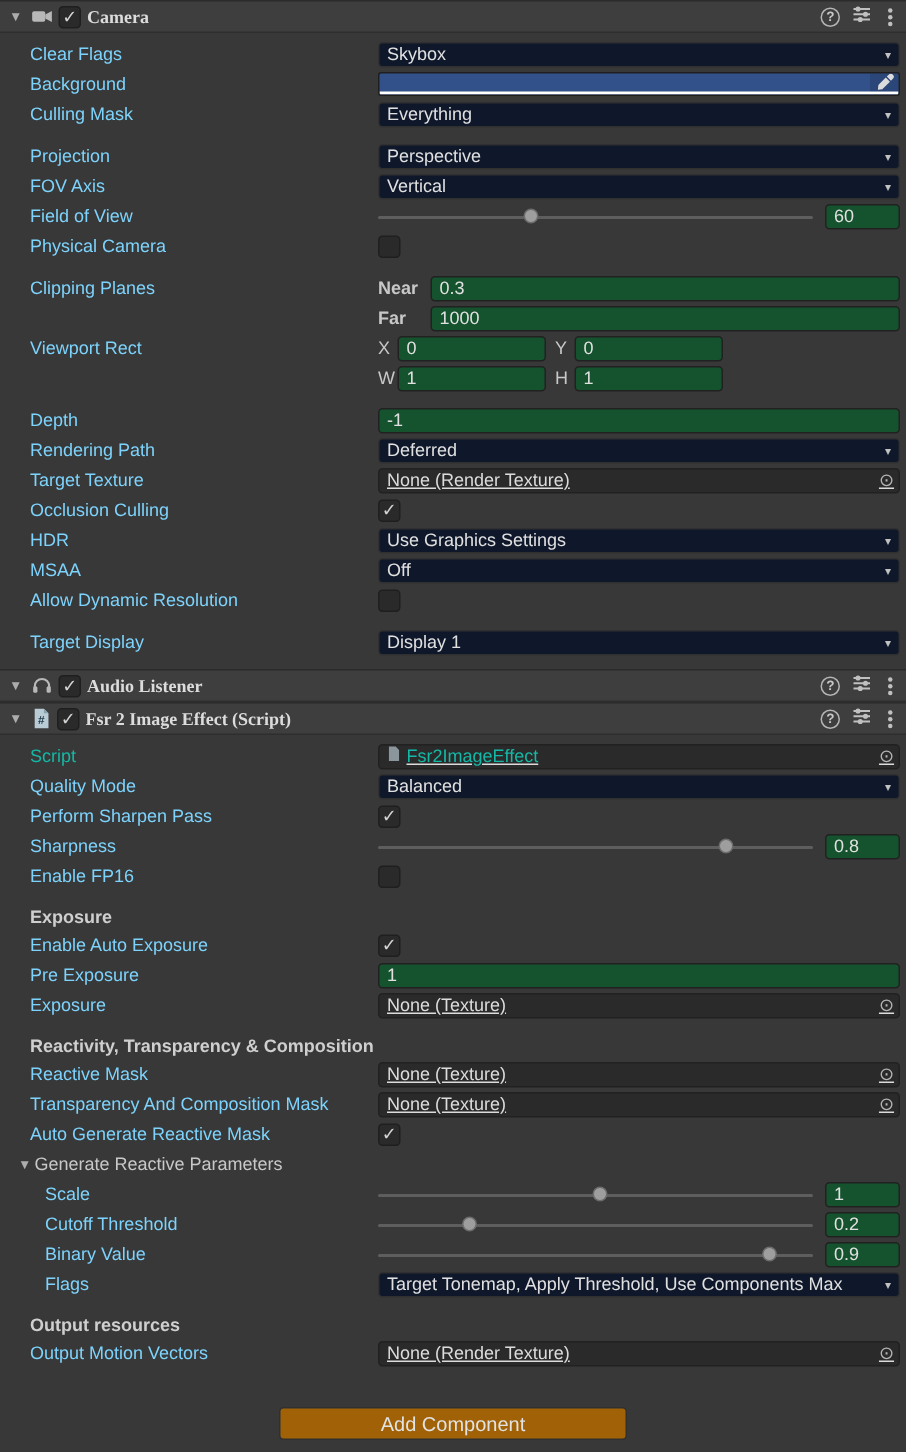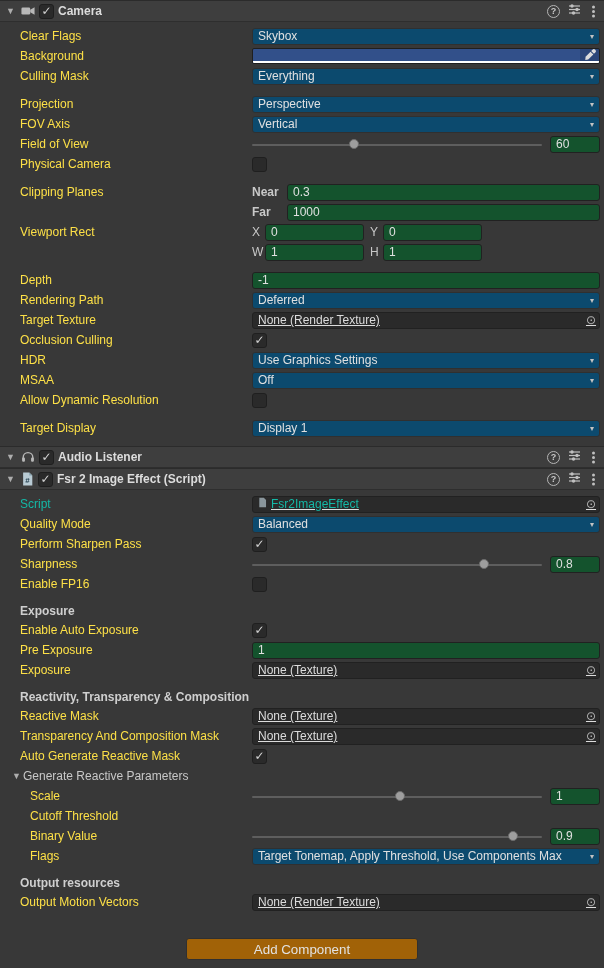--- a/index.html
+++ b/index.html
@@ -13,51 +13,51 @@
   }
   .inspector { width: 604px; height: 968px; background: #383838; }
 
   
   .comp-header {
     height: 22px; display: flex; align-items: center; gap: 4px;
     background: #3e3e3e; padding: 0 6px 0 4px;
     border-top: 1px solid #2b2b2b; border-bottom: 1px solid #2e2e2e;
   }
   .foldout { width: 13px; text-align: center; color: #adadad; font-size: 9px; flex-shrink: 0; cursor: default; }
-  .comp-title { font-weight: bold; color: #dcdcdc; flex: 1; white-space: nowrap; overflow: hidden; }
+  .comp-title { font-weight: bold; color: #dcdcdc; flex: 1; white-space: nowrap; overflow: hidden; font-family: Liberation Serif, serif; }
   .hdr-right { display: flex; align-items: center; gap: 8px; flex-shrink: 0; }
   .help-circle {
     width: 13px; height: 13px; border-radius: 50%; border: 1px solid #b5b5b5;
     font-size: 9px; font-weight: bold; color: #c8c8c8;
     display: flex; align-items: center; justify-content: center;
   }
   .kebab { width: 3px; height: 3px; border-radius: 50%; background: #c0c0c0;
     box-shadow: 0 -4.5px 0 #c0c0c0, 0 4.5px 0 #c0c0c0; margin: 0 3px; }
   .comp-icon { display: flex; align-items: center; flex-shrink: 0; }
 
   
   .body-pad { padding-top: 4px; padding-bottom: 8px; }
   .row { display: flex; align-items: center; height: 20px; padding-left: 20px; padding-right: 4px; }
   .row.indent { padding-left: 30px; }
-  .label { width: 232px; flex-shrink: 0; white-space: nowrap; overflow: hidden; color: #fde047; }
+  .label { width: 232px; flex-shrink: 0; white-space: nowrap; overflow: hidden; color: #7dd3fc; }
   .row.indent .label { width: 222px; }
   .value { flex: 1; display: flex; align-items: center; min-width: 0; }
   .gap8 { height: 8px; }
   .section-title { height: 18px; display: flex; align-items: center; padding-left: 20px;
     font-weight: bold; color: #cfcfcf; white-space: nowrap; }
   .dim { color: #14b8a6; }
 
   
   .checkbox {
     width: 15px; height: 15px; background: #2a2a2a; border: 1px solid #1f1f1f;
     border-radius: 3px; display: flex; align-items: center; justify-content: center;
     color: #d4d4d4; font-size: 12px; line-height: 1; flex-shrink: 0;
   }
   .dropdown {
-    flex: 1; height: 17px; min-width: 0; background: #0c4a6e; border: 1px solid #303030;
+    flex: 1; height: 17px; min-width: 0; background: #0f172a; border: 1px solid #303030;
     border-radius: 3px; display: flex; align-items: center; padding: 0 5px; color: #e0e0e0;
   }
   .dd-text { flex: 1; white-space: nowrap; overflow: hidden; }
   .dd-arrow { font-size: 8px; color: #c2c2c2; margin-left: 4px; flex-shrink: 0; }
   .textfield {
     flex: 1; height: 17px; min-width: 0; background: #14532d; border: 1px solid #212121;
     border-radius: 3px; display: flex; align-items: center; padding: 0 5px; color: #e0e0e0;
     white-space: nowrap; overflow: hidden;
   }
   .objfield {
@@ -519,20 +519,27 @@
         <span class="slider-wrap">
             <span class="slider-track"></span>
             <span class="slider-handle" style="left: 51%;"></span>
           </span>
         <span class="textfield slider-value">1</span>
       </span>
     </div>
 
     <div class="row indent">
       <span class="label">Cutoff Threshold</span>
+      <span class="value">
+        <span class="slider-wrap">
+            <span class="slider-track"></span>
+            <span class="slider-handle" style="left: 21%;"></span>
+          </span>
+        <span class="textfield slider-value">0.2</span>
+      </span>
     </div>
 
     <div class="row indent">
       <span class="label">Binary Value</span>
       <span class="value">
         <span class="slider-wrap">
             <span class="slider-track"></span>
             <span class="slider-handle" style="left: 90%;"></span>
           </span>
         <span class="textfield slider-value">0.9</span>

